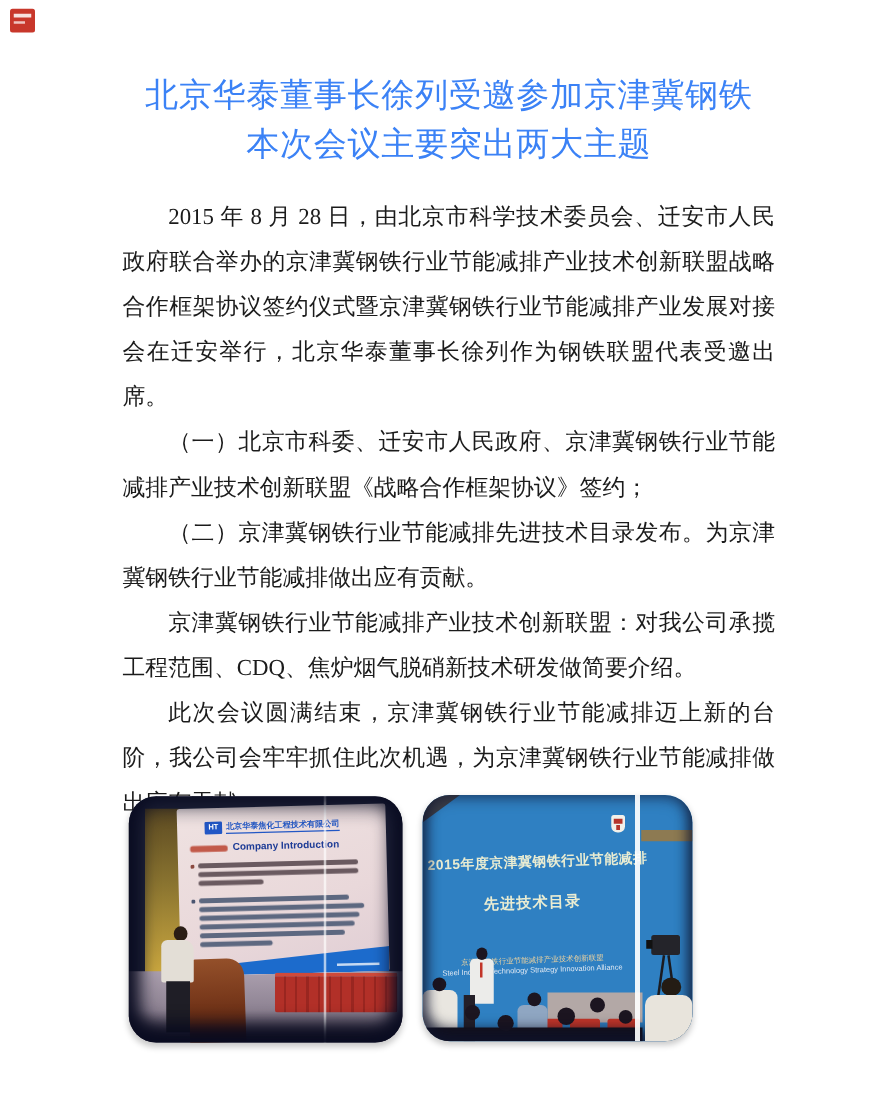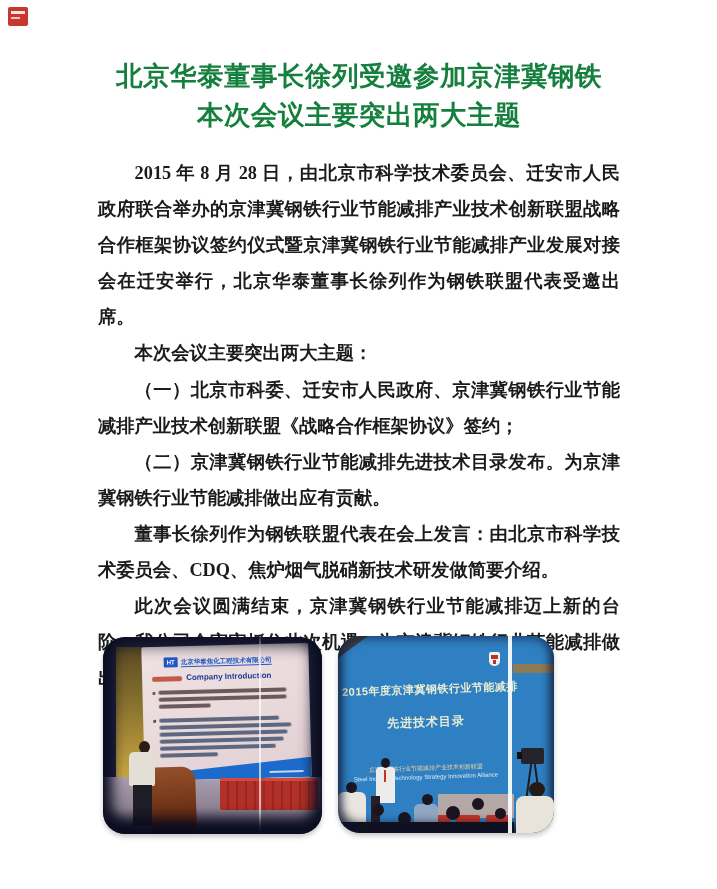--- a/index.html
+++ b/index.html
@@ -6,22 +6,22 @@
   body{
     width:717px;height:889px;background:#ffffff;position:relative;overflow:hidden;
     font-family:"Liberation Serif","DejaVu Serif",serif;color:#161616;
   }
   
   .stamp{position:absolute;left:8px;top:7px;width:20px;height:19px;background:#c8372b;border-radius:2px;}
   .stamp::before{content:"";position:absolute;left:3px;top:4px;right:3px;height:3px;background:rgba(255,255,255,.85);}
   .stamp::after{content:"";position:absolute;left:3px;top:10px;width:9px;height:2px;background:rgba(255,255,255,.7);}
   
   .doc{position:absolute;left:98px;top:57px;width:522px;}
-  .title{margin:0 0 20px 0;font-size:26.5px;line-height:39px;font-weight:700;text-align:center;letter-spacing:.5px;color:#15803d;}
-  .body p{margin:0;font-size:18.3px;line-height:36.1px;text-align:justify;text-indent:2em;color:#1b1b1b;font-weight:bold;}
+  .title{margin:0 0 20px 0;font-size:26.5px;line-height:39px;font-weight:400;text-align:center;letter-spacing:.5px;color:#3b82f6;}
+  .body p{margin:0;font-size:18.3px;line-height:36.1px;text-align:justify;text-indent:2em;color:#1b1b1b;}
   
   .photos{position:absolute;left:0;top:637px;width:717px;height:210px;}
   .photo{position:absolute;overflow:hidden;border-radius:22px;box-shadow:0 3px 5px rgba(0,0,0,.22);}
   .photo::after{content:"";position:absolute;inset:0;border-radius:22px;pointer-events:none;}
   .photo-left{left:103px;top:0;width:219px;height:197px;background:#20243a;}
   .photo-left::after{box-shadow:inset 0 0 16px 7px rgba(10,12,34,.92), inset 0 -10px 14px 4px rgba(8,10,28,.9);}
   .photo-right{left:338px;top:-1px;width:216px;height:197px;background:#2f80c2;}
   .photo-right::after{box-shadow:inset 0 0 10px 3px rgba(18,24,52,.55), inset 0 -8px 10px 2px rgba(12,14,34,.7);}
   .photo *{position:absolute;}
   
@@ -83,24 +83,23 @@
 
 <div class="stamp"></div>
 
 <div class="doc">
   <h1 class="title">
     <div>北京华泰董事长徐列受邀参加京津冀钢铁</div>
     <div>本次会议主要突出两大主题</div>
   </h1>
   <div class="body">
     <p>2015 年 8 月 28 日，由北京市科学技术委员会、迁安市人民政府联合举办的京津冀钢铁行业节能减排产业技术创新联盟战略合作框架协议签约仪式暨京津冀钢铁行业节能减排产业发展对接会在迁安举行，北京华泰董事长徐列作为钢铁联盟代表受邀出席。</p>
-    <p>本次会议主要突出两大主题：</p>
     <p>（一）北京市科委、迁安市人民政府、京津冀钢铁行业节能减排产业技术创新联盟《战略合作框架协议》签约；</p>
     <p>（二）京津冀钢铁行业节能减排先进技术目录发布。为京津冀钢铁行业节能减排做出应有贡献。</p>
-    <p>董事长徐列作为钢铁联盟代表在会上发言：由北京市科学技术委员会、CDQ、焦炉烟气脱硝新技术研发做简要介绍。</p>
+    <p>京津冀钢铁行业节能减排产业技术创新联盟：对我公司承揽工程范围、CDQ、焦炉烟气脱硝新技术研发做简要介绍。</p>
     <p>此次会议圆满结束，京津冀钢铁行业节能减排迈上新的台阶，我公司会牢牢抓住此次机遇，为京津冀钢铁行业节能减排做出应有贡献。</p>
   </div>
 </div>
 
 <div class="photos">
 
   <div class="photo photo-left">
     <div class="lp-wall"></div>
     <div class="lp-floor"></div>
     <div class="lp-screen">

